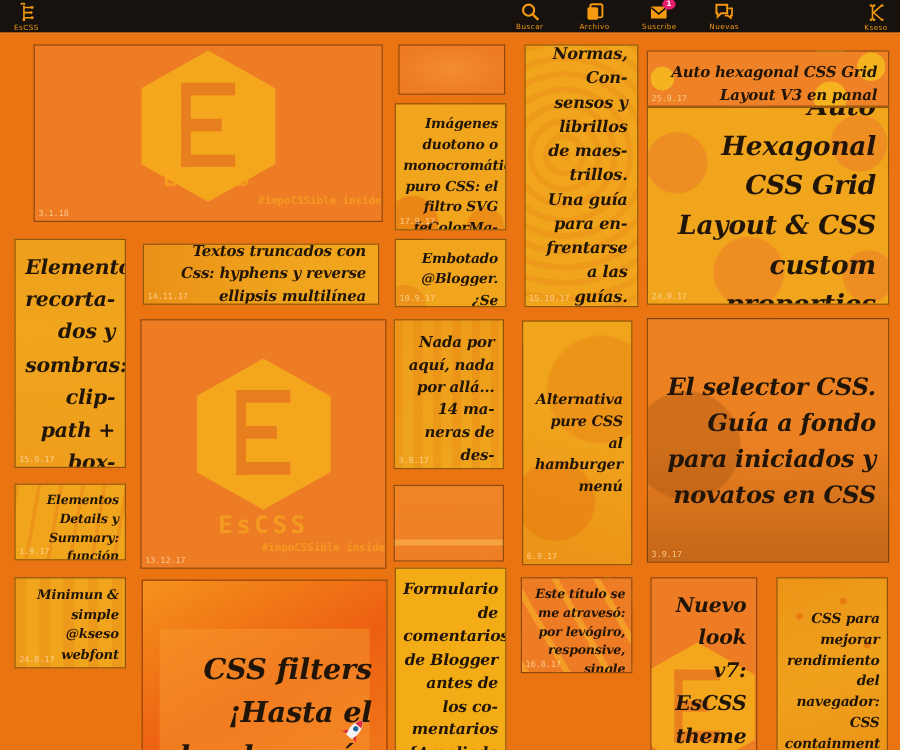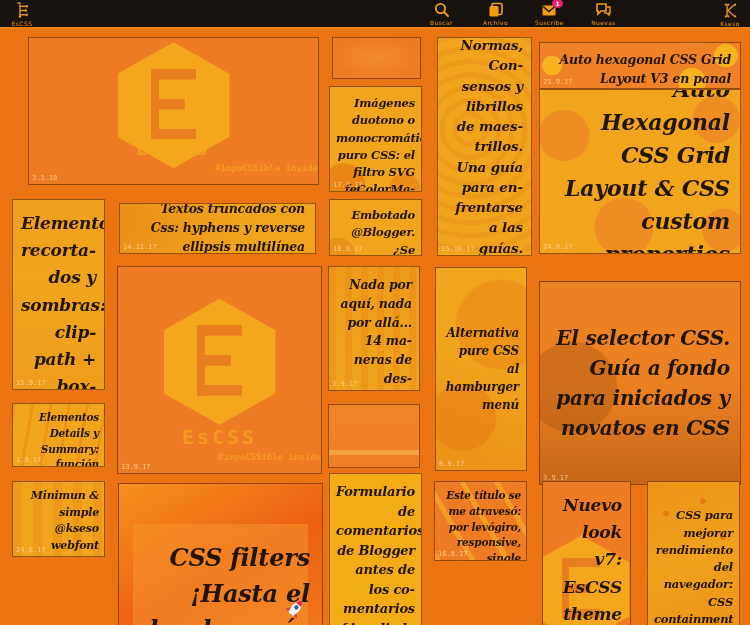--- a/index.html
+++ b/index.html
@@ -73,21 +73,21 @@
   #card-blank-mid{left:328px;top:404px;width:92px;height:64px;
       background-image:linear-gradient(rgba(0,0,0,0) 72%,rgba(250,190,90,.55) 72% 80%,rgba(0,0,0,0) 80%),
                        linear-gradient(rgba(240,140,40,.5),rgba(240,140,40,.2));}
   #card-alternativa{left:435px;top:267px;width:92px;height:204px;font-size:12px;padding:0 7px;
       background-image:radial-gradient(circle 34px at 30% 74%,rgba(227,110,12,.4) 95%,transparent),
                        radial-gradient(circle 46px at 72% 28%,rgba(227,110,12,.3) 95%,transparent),
                        linear-gradient(15deg,rgba(227,110,12,.35),transparent 60%);}
   #card-el-selector{left:539px;top:265px;width:202px;height:204px;font-size:20px;padding:0 10px;
       background-color:#ec8122;
       background-image:linear-gradient(to top,rgba(130,60,8,.38),transparent 50%),
-                       radial-gradient(circle 46px at 16% 52%,rgba(130,60,8,.26) 96%,transparent);margin-top:16px;}
+                       radial-gradient(circle 46px at 16% 52%,rgba(130,60,8,.26) 96%,transparent);}
   #card-elementos-details{left:12px;top:403px;width:93px;height:64px;font-size:10.5px;padding:6px 5px;
       background-image:repeating-linear-gradient(100deg,rgba(229,110,15,.32) 0 3px,rgba(0,0,0,0) 3px 18px);}
   #card-minimun{left:12px;top:481px;width:93px;height:76px;font-size:11px;padding:6px 5px;
       background-image:repeating-linear-gradient(90deg,rgba(229,125,20,.28) 0 9px,rgba(0,0,0,0) 9px 20px);}
   #card-css-filters{left:118px;top:483px;width:205px;height:160px;font-size:24px;padding:56px 12px 0;
       background:linear-gradient(150deg,#f5921c,#ed5f12 55%,#f0791a);}
   #card-css-filters::before{content:"";position:absolute;inset:40px 14px 14px;background:rgba(245,150,45,.55);}
   #card-formulario{left:329px;top:473px;width:93px;height:170px;font-size:13px;padding:8px 6px;background-color:#f3ac16;}
   #card-este-titulo{left:434px;top:481px;width:93px;height:80px;font-size:10.5px;padding:6px 5px;
       background-image:repeating-linear-gradient(60deg,rgba(249,190,40,.5) 0 5px,rgba(0,0,0,0) 5px 30px);}
@@ -213,21 +213,21 @@
       <article id="card-textos-truncados" class="card skin-gold v-center">
         <span class="title">Textos truncados con Css: hyphens y re­verse ellipsis multilínea</span>
         <span class="date">14.11.17</span>
       </article>
       <article id="card-secretos" class="card skin-orange v-center">
         <div class="hex">
           <div class="hexE"></div>
         </div>
         <span class="wm-brand">EsCSS</span>
         <span class="wm-tag">#impoCSSible inside</span>
-        <span class="date">13.9.17</span>
+        <span class="date">13.12.17</span>
       </article>
       <article id="card-nada" class="card skin-gold">
         <span class="title">Nada por aquí, nada por allá... 14 ma­neras de des­aparecer con CSS</span>
         <span class="date">3.9.17</span>
       </article>
       <article id="card-blank-mid" class="card skin-orange"></article>
       <article id="card-alternativa" class="card skin-gold v-center">
         <span class="title">Alternativa pure CSS al hamburger menú</span>
         <span class="date">6.9.17</span>
       </article>

